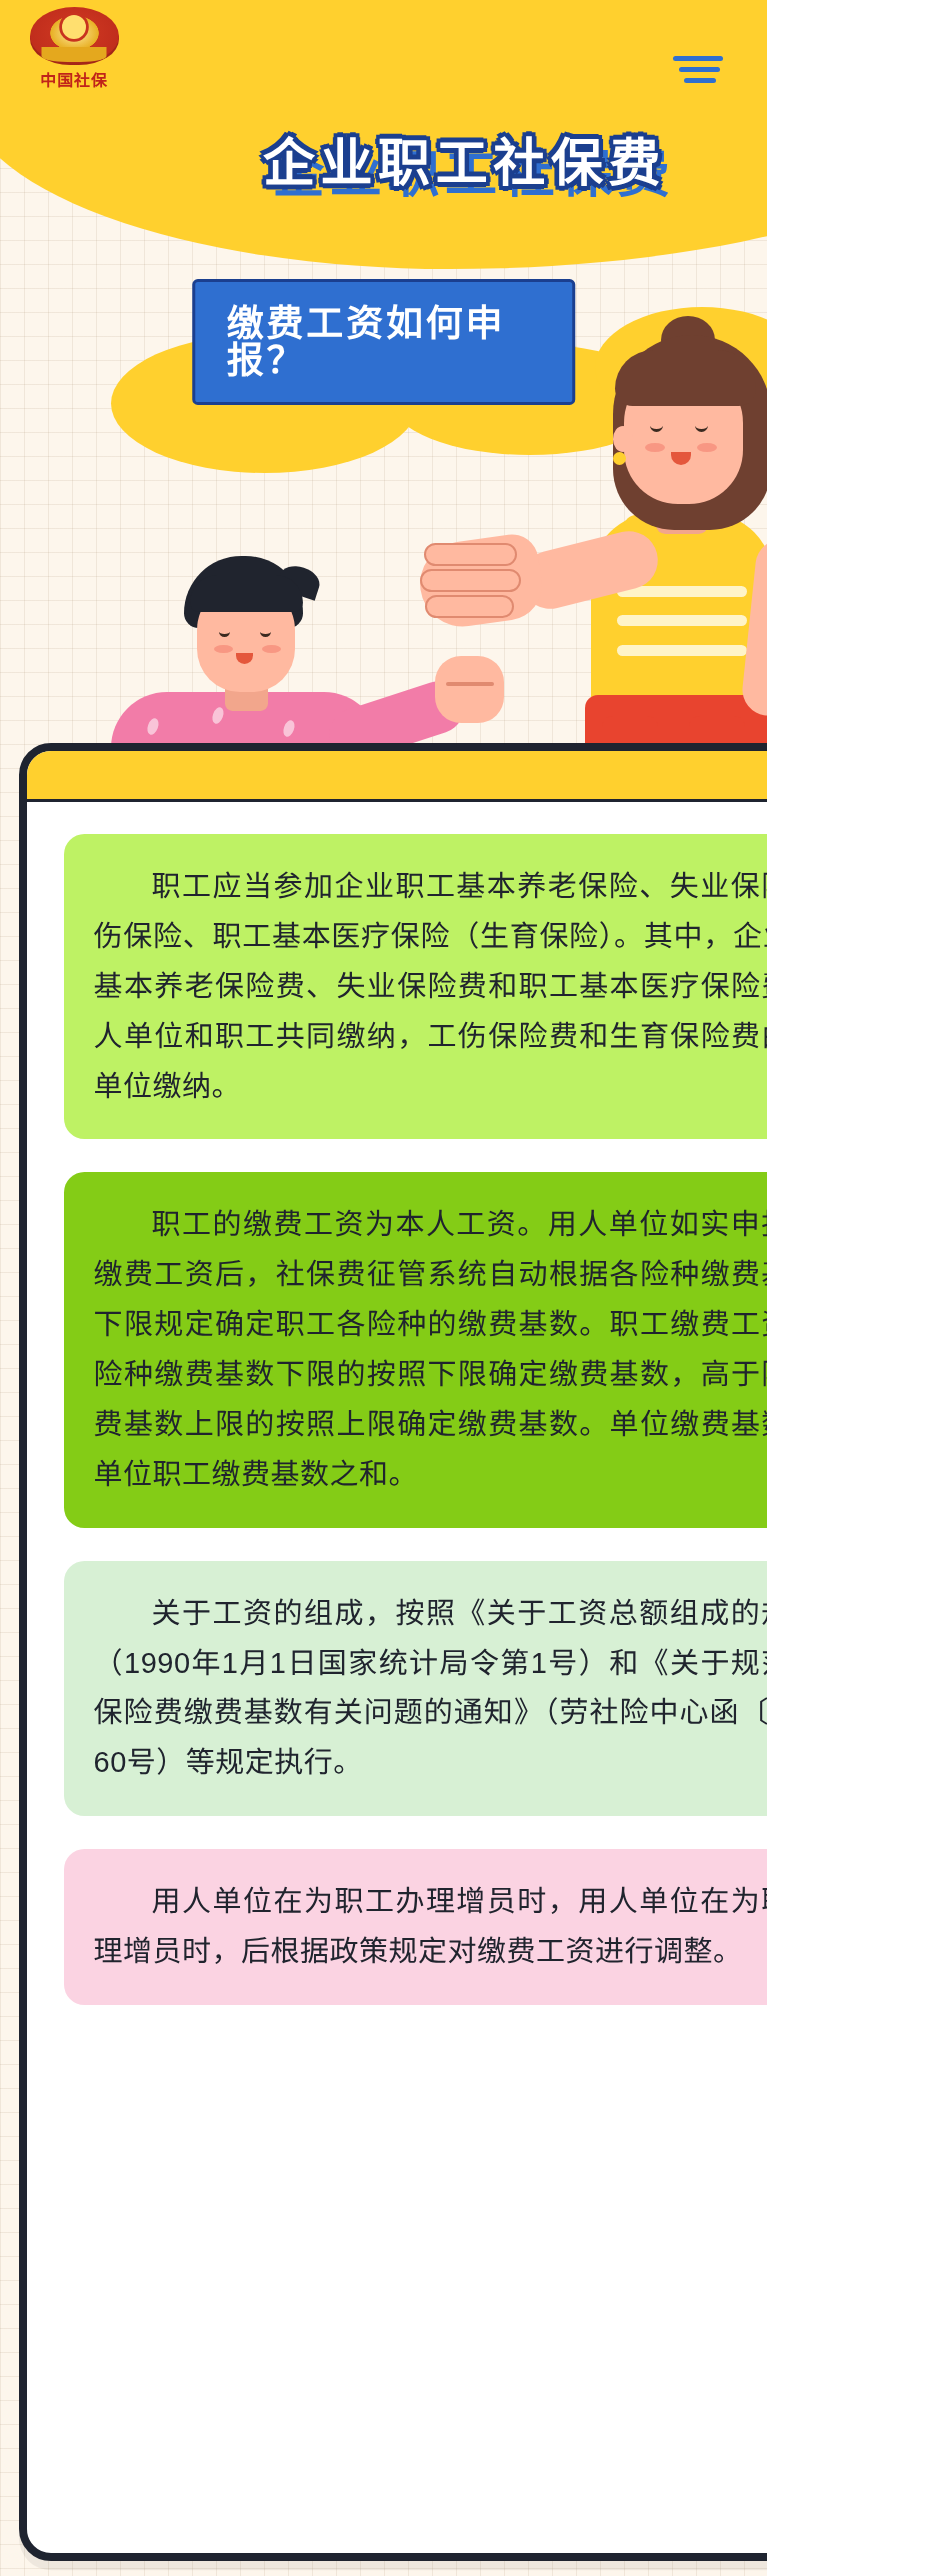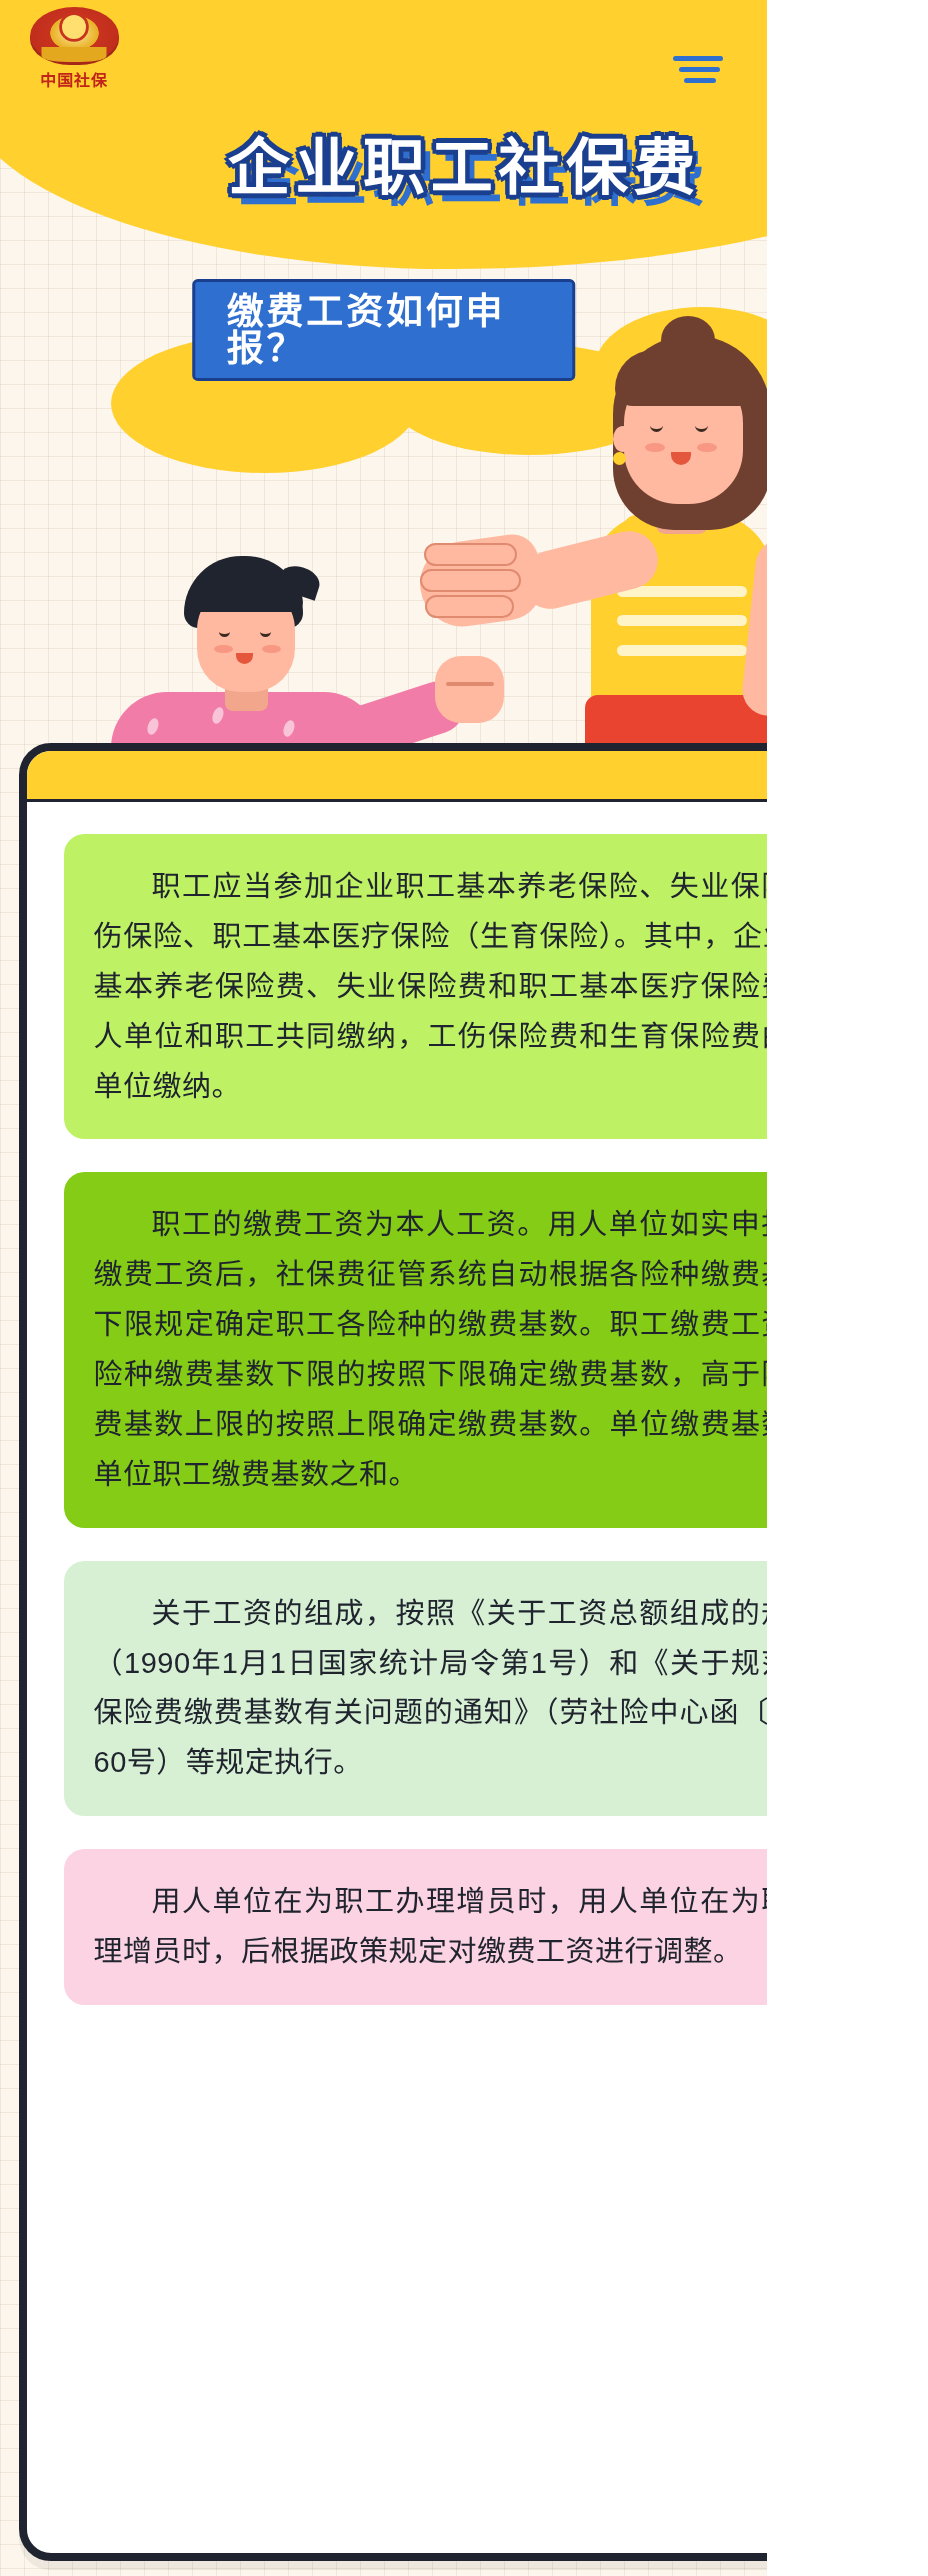--- a/index.html
+++ b/index.html
@@ -139,36 +139,36 @@
       transparent 2.8px, transparent 8.4px);
   }
 
   
   .main-title {
     position: absolute;
     left: 0;
     top: 137px;
     width: 929px;
     text-align: center;
-    font-size: 62px;
+    font-size: 52px;
     line-height: 1;
     font-weight: bold;
     color: #ffffff;
     letter-spacing: 5.6px;
     text-shadow:
       4.6px 0 0 #1b3f8f, -4.6px 0 0 #1b3f8f, 0 4.6px 0 #1b3f8f, 0 -4.6px 0 #1b3f8f,
       3.7px 3.7px 0 #1b3f8f, -3.7px 3.7px 0 #1b3f8f, 3.7px -3.7px 0 #1b3f8f, -3.7px -3.7px 0 #1b3f8f,
       9.3px 11px 0 #2f6fd0;
   }
   .sub-title-wrap {
     position: absolute;
     left: 50%;
     transform: translateX(-50%);
     top: 279px;
-    padding: 11px 32px;
+    padding: 23px 32px;
     background: #2f6fd0;
     border: 3.7px solid #1b3f8f;
     border-radius: 5.6px;
   }
   .sub-title {
     font-size: 37px;
     line-height: 1;
     font-weight: bold;
     color: #ffffff;
     letter-spacing: 2.8px;

